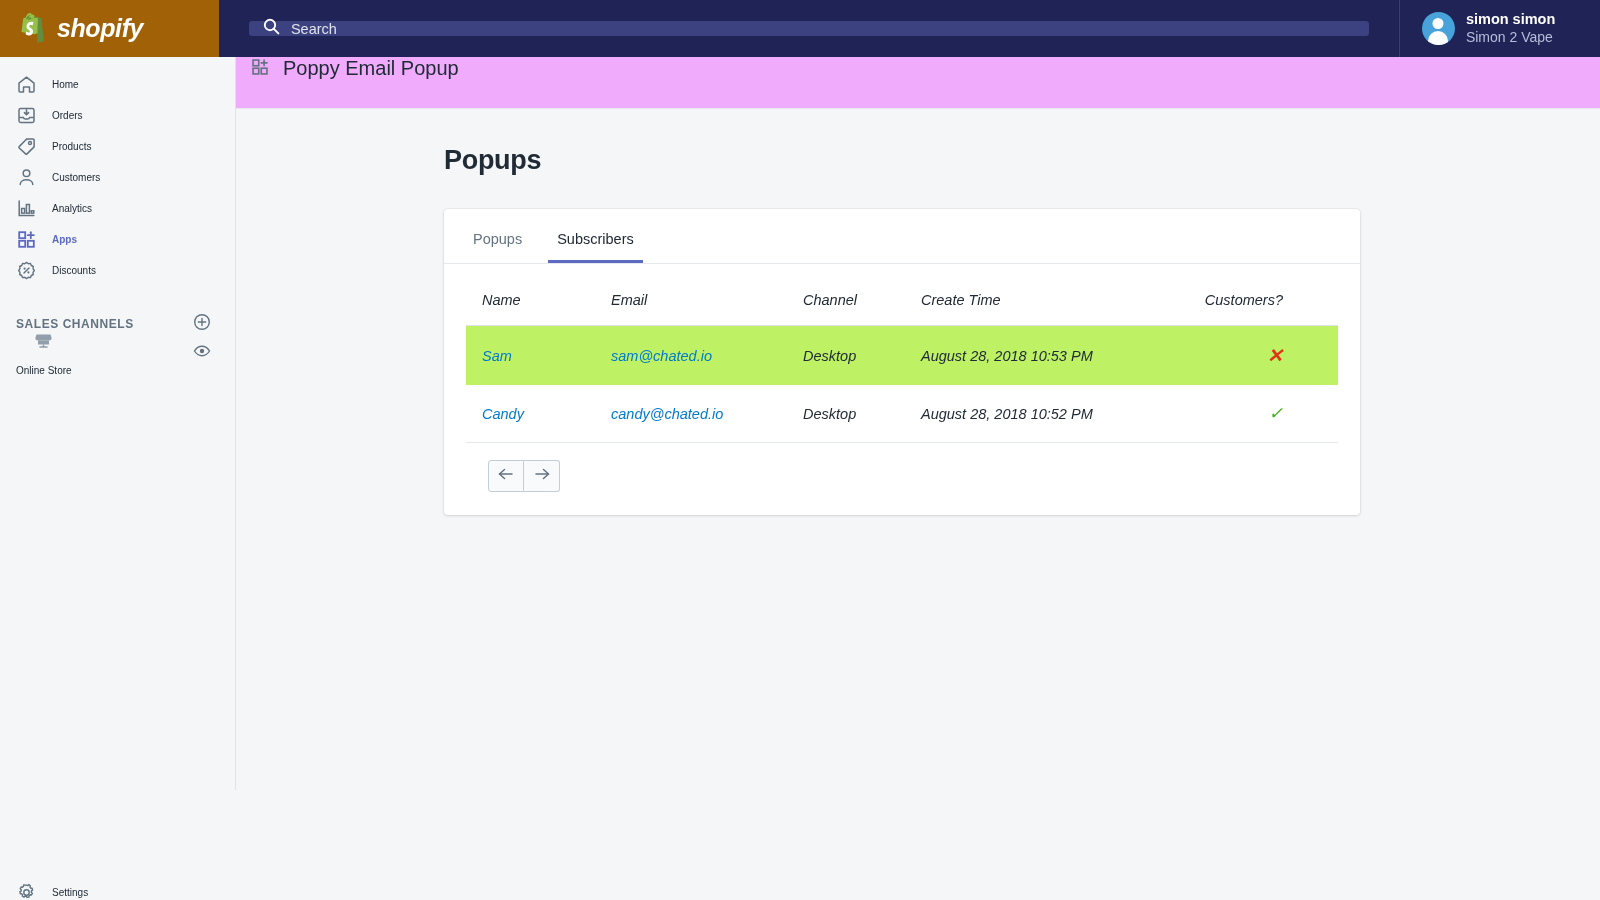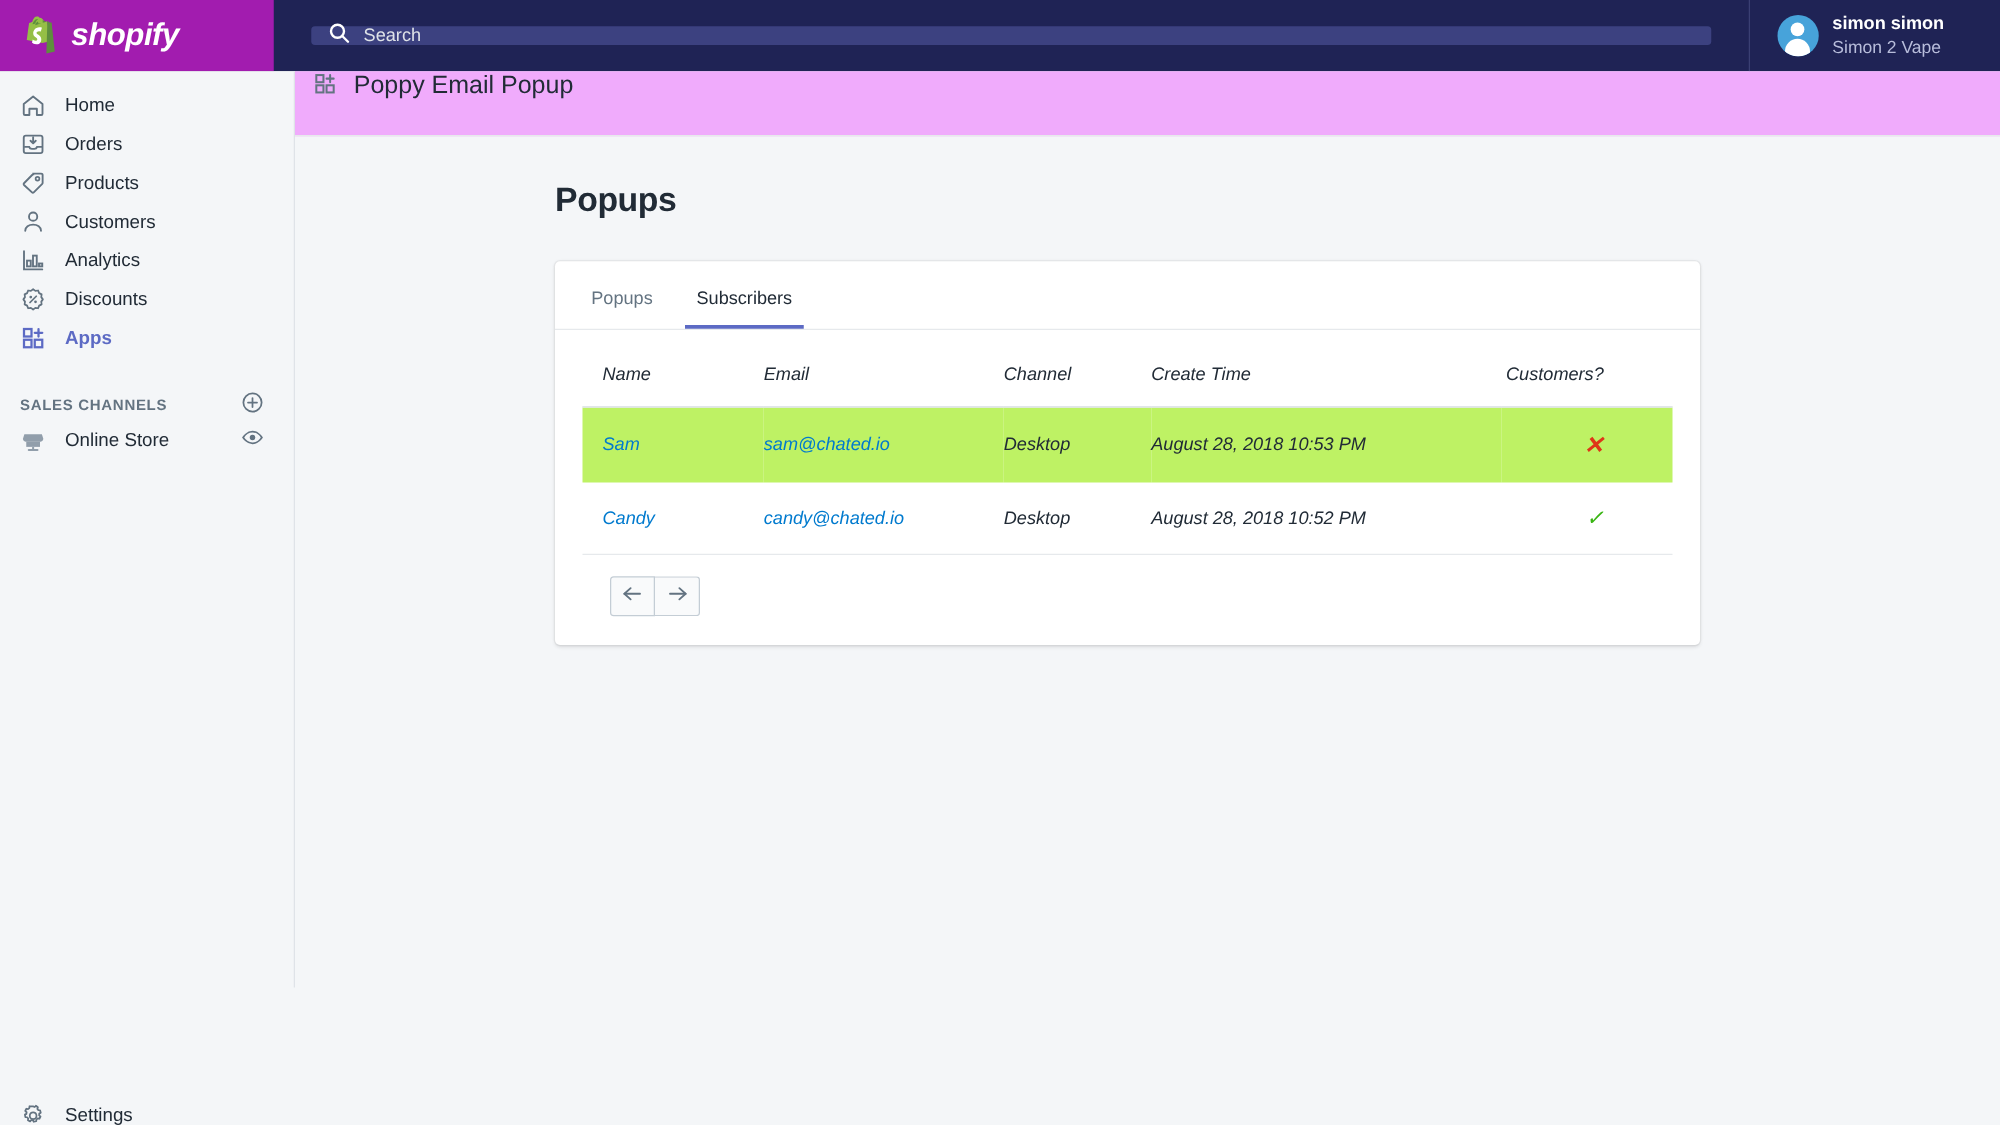--- a/index.html
+++ b/index.html
@@ -9,21 +9,21 @@
     background: #f4f6f8;
     overflow: hidden;
   }
 
   
   .topbar {
     position: absolute; top: 0; left: 0; width: 1600px; height: 57px;
     background: #1f2355; display: flex; align-items: center;
   }
   .logo-zone {
-    width: 240px; height: 57px; background: #a21caf;
+    width: 240px; height: 57px; background: #a16207;
     display: flex; align-items: center; padding-left: 20px; gap: 9px;
   }
   .logo-bag { width: 28px; height: 31px; position: relative; }
   .logo-word {
     color: #ffffff; font-size: 25px; font-weight: bold;
     font-style: italic; letter-spacing: -0.4px;
   }
   .search-wrap { flex: 1; display: flex; align-items: center; padding: 0 30px; }
   .search-box {
     width: 1120px; height: 15px; background: #3c4180; border-radius: 3px;
@@ -55,21 +55,21 @@
   .sidebar {
     position: absolute; top: 57px; left: 0; width: 236px; height: 733px;
     background: #f4f6f8; border-right: 1px solid #dfe3e8;
     padding-top: 12px;
   }
   .nav-item {
     display: flex; align-items: center; height: 31px;
     padding-left: 16px; gap: 15px; cursor: pointer;
   }
   .nav-ico { width: 21px; height: 21px; flex: none; display: block; }
-  .nav-label { font-size: 15px; color: #212b36; }
+  .nav-label { font-size: 10px; color: #212b36; }
   .nav-item.active .nav-label { color: #5c6ac4; font-weight: bold; }
 
   .section-head {
     display: flex; align-items: center; justify-content: space-between;
     padding: 0 24px 0 16px; height: 26px; margin-top: 25px;
   }
   .section-title {
     font-size: 12px; font-weight: bold; color: #637381; letter-spacing: 0.55px;
   }
   .settings-row {
@@ -215,58 +215,58 @@
       <svg width="21" height="21" viewBox="0 0 21 21">
           <path d="M3.2 3v14.5h14.6" fill="none" stroke="#637381" stroke-width="1.5" stroke-linecap="round"></path>
           <rect x="5.6" y="10.5" width="3" height="4.6" fill="none" stroke="#637381" stroke-width="1.5"></rect>
           <rect x="10.4" y="6.5" width="3" height="8.6" fill="none" stroke="#637381" stroke-width="1.5"></rect>
           <rect x="15.2" y="12.8" width="2.6" height="2.3" fill="none" stroke="#637381" stroke-width="1.5"></rect>
         </svg>
     </span>
     <span class="nav-label">Analytics</span>
   </div>
 
-  <div class="nav-item">
-    <span class="nav-ico">
-      <svg width="21" height="21" viewBox="0 0 21 21">
-          <path d="M10.5 2.4l1.8 1.3 2.2-.3.8 2.1 2 1-.3 2.2 1.3 1.8-1.3 1.8.3 2.2-2 1-.8 2.1-2.2-.3-1.8 1.3-1.8-1.3-2.2.3-.8-2.1-2-1 .3-2.2L2.7 10.5 4 8.7l-.3-2.2 2-1 .8-2.1 2.2.3z" fill="none" stroke="#637381" stroke-width="1.4" stroke-linejoin="round"></path>
-          <circle cx="8.6" cy="8.6" r="1.1" fill="#637381"></circle>
-          <circle cx="12.4" cy="12.4" r="1.1" fill="#637381"></circle>
-          <line x1="13" y1="8" x2="8" y2="13" stroke="#637381" stroke-width="1.4" stroke-linecap="round"></line>
-        </svg>
-    </span>
-    <span class="nav-label">Discounts</span>
-  </div>
-
   <div class="nav-item active">
     <span class="nav-ico">
       <svg width="21" height="21" viewBox="0 0 21 21">
         <rect x="3.2" y="3.2" width="6" height="6" fill="none" stroke="#5c6ac4" stroke-width="1.8"></rect>
         <rect x="3.2" y="11.8" width="6" height="6" fill="none" stroke="#5c6ac4" stroke-width="1.8"></rect>
         <rect x="11.8" y="11.8" width="6" height="6" fill="none" stroke="#5c6ac4" stroke-width="1.8"></rect>
         <line x1="14.8" y1="3.2" x2="14.8" y2="9.2" stroke="#5c6ac4" stroke-width="1.8" stroke-linecap="round"></line>
         <line x1="11.8" y1="6.2" x2="17.8" y2="6.2" stroke="#5c6ac4" stroke-width="1.8" stroke-linecap="round"></line>
       </svg>
     </span>
     <span class="nav-label">Apps</span>
+  </div>
+
+  <div class="nav-item">
+    <span class="nav-ico">
+      <svg width="21" height="21" viewBox="0 0 21 21">
+          <path d="M10.5 2.4l1.8 1.3 2.2-.3.8 2.1 2 1-.3 2.2 1.3 1.8-1.3 1.8.3 2.2-2 1-.8 2.1-2.2-.3-1.8 1.3-1.8-1.3-2.2.3-.8-2.1-2-1 .3-2.2L2.7 10.5 4 8.7l-.3-2.2 2-1 .8-2.1 2.2.3z" fill="none" stroke="#637381" stroke-width="1.4" stroke-linejoin="round"></path>
+          <circle cx="8.6" cy="8.6" r="1.1" fill="#637381"></circle>
+          <circle cx="12.4" cy="12.4" r="1.1" fill="#637381"></circle>
+          <line x1="13" y1="8" x2="8" y2="13" stroke="#637381" stroke-width="1.4" stroke-linecap="round"></line>
+        </svg>
+    </span>
+    <span class="nav-label">Discounts</span>
   </div>
 
   <div class="section-head">
     <span class="section-title">SALES CHANNELS</span>
     <span>
       <svg width="18" height="18" viewBox="0 0 18 18">
           <circle cx="9" cy="9" r="7.3" fill="none" stroke="#637381" stroke-width="1.4"></circle>
           <line x1="9" y1="5.4" x2="9" y2="12.6" stroke="#637381" stroke-width="1.4" stroke-linecap="round"></line>
           <line x1="5.4" y1="9" x2="12.6" y2="9" stroke="#637381" stroke-width="1.4" stroke-linecap="round"></line>
         </svg>
     </span>
   </div>
 
   <div class="nav-item" style="justify-content:space-between;padding-right:24px;">
-    <span style="display:flex;align-items:center;gap:15px;">
+    <span style="display:flex;align-items:center;gap:15px;flex-direction:column;">
       <span class="nav-ico">
         <svg width="21" height="21" viewBox="0 0 21 21">
             <path d="M3.5 5.4h14l1 3.2a2.1 2.1 0 0 1-2 2.7H4.5a2.1 2.1 0 0 1-2-2.7z" fill="#919eab"></path>
             <rect x="5" y="11.3" width="11" height="4.2" fill="#919eab"></rect>
             <line x1="10.5" y1="15.5" x2="10.5" y2="18" stroke="#919eab" stroke-width="1.6"></line>
             <line x1="7" y1="18" x2="14" y2="18" stroke="#919eab" stroke-width="1.6" stroke-linecap="round"></line>
           </svg>
       </span>
       <span class="nav-label">Online Store</span>
     </span>

